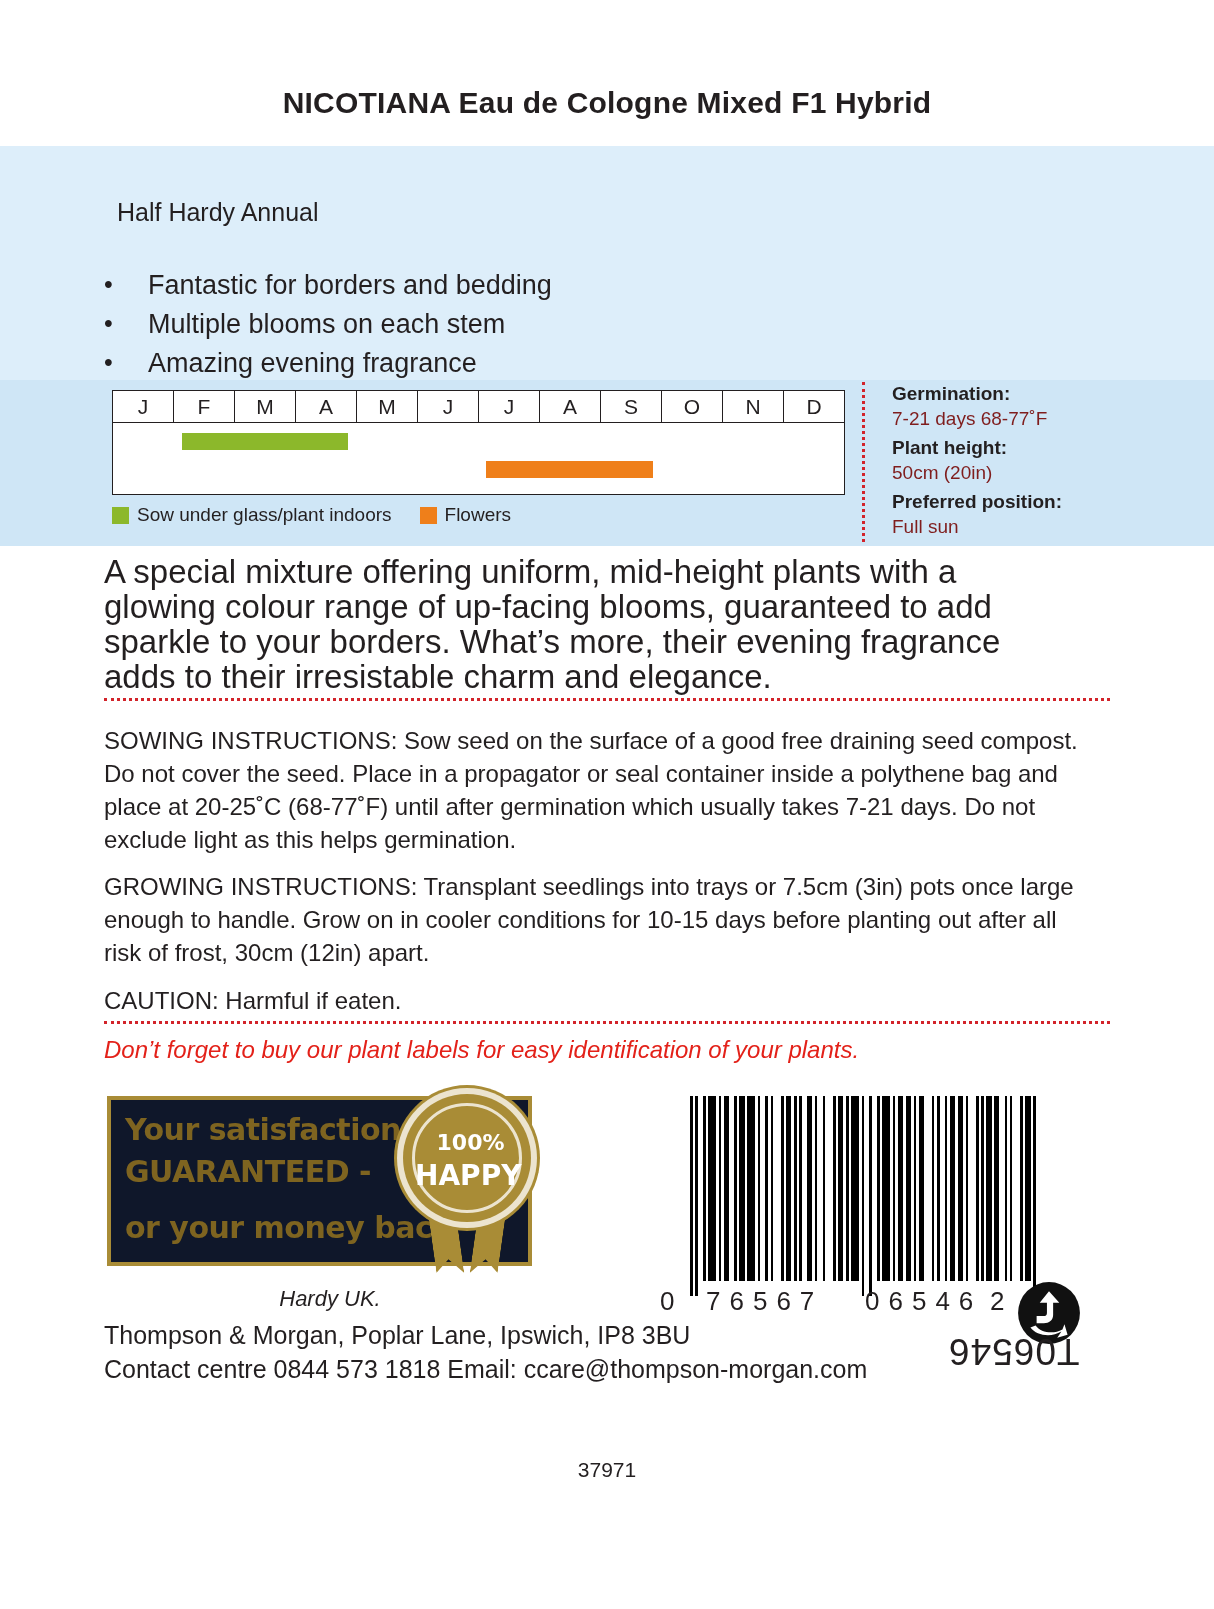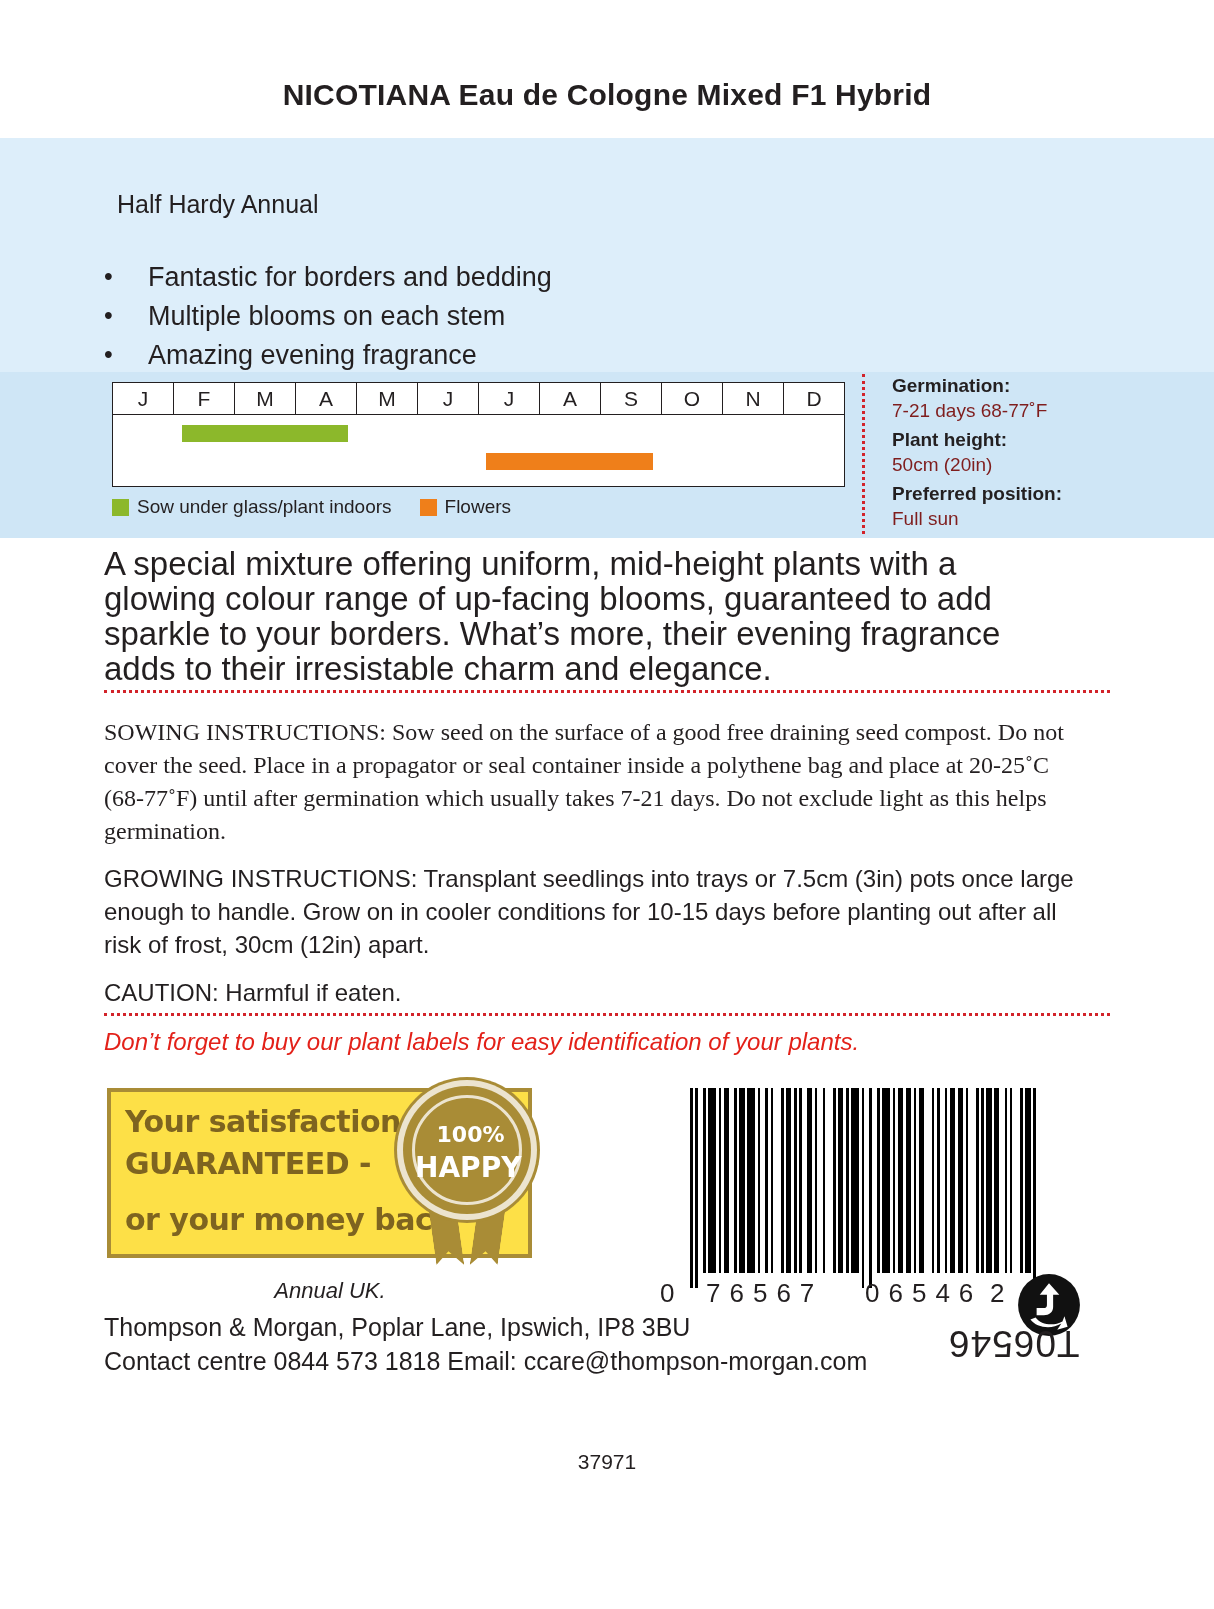--- a/index.html
+++ b/index.html
@@ -10,21 +10,21 @@
   body {
     width: 1214px;
     height: 1609px;
     position: relative;
     font-family: "Liberation Sans", sans-serif;
     color: #231f20;
     overflow: hidden;
   }
   .packet {
     position: absolute;
-    left: 0; top: 0;
+    left: 0; top: 8px;
     width: 1214px;
     height: 1334px;
   }
 
   
   .title-bar {
     position: absolute;
     left: 0; top: 78px;
     width: 1214px;
     text-align: center;
@@ -182,40 +182,40 @@
 
   .instr {
     position: absolute;
     left: 104px;
     width: 975px;
     font-size: 24px;
     line-height: 33px;
     color: #231f20;
   }
   .instr .hd { font-weight: normal; }
-  .sowing { top: 716px; font-family: Liberation Serif, serif; }
+  .sowing { top: 716px; }
   .growing { top: 862px; }
   .caution { top: 976px; }
 
   .promo {
     position: absolute;
     left: 104px; top: 1028px;
     width: 1000px;
     font-size: 24px;
     font-style: italic;
     color: #e32119;
   }
 
   
   .guarantee {
     position: absolute;
     left: 107px; top: 1088px;
     width: 425px;
     height: 170px;
-    background: #fde047;
+    background: #0f172a;
     border: 4px solid #a98c36;
     box-sizing: border-box;
   }
   .guarantee .line {
     position: absolute;
     left: 14px;
     font-family: "DejaVu Sans", sans-serif;
     font-weight: bold;
     font-size: 30px;
     color: #7e6420;
@@ -483,20 +483,20 @@
   <div class="recycle">
     <svg viewBox="0 0 64 64" width="66" height="66" aria-hidden="true">
       <circle cx="32" cy="32" r="30" fill="#111"></circle>
       <path d="M32 11 L42 22 L36 22 L36 34 C36 39 32 42 27 42 L20 42 L20 35 L27 35 C30 35 30 33 30 31 L30 22 L23 22 Z" fill="#fff"></path>
       <path d="M14 46 C20 54 34 56 44 50 L40 56 L50 53 L47 43 L45 48 C36 53 24 51 19 44 Z" fill="#fff"></path>
     </svg>
   </div>
 
   <div class="code-upside">T06546</div>
 
-  <div class="origin">Annual UK.</div>
+  <div class="origin">Hardy UK.</div>
   <div class="addr">
     <div>Thompson &amp; Morgan, Poplar Lane, Ipswich, IP8 3BU</div>
     <div>Contact centre 0844 573 1818 Email: ccare@thompson-morgan.com</div>
   </div>
 
   <div class="docnum">37971</div>
 </div>
 
 </body></html>

